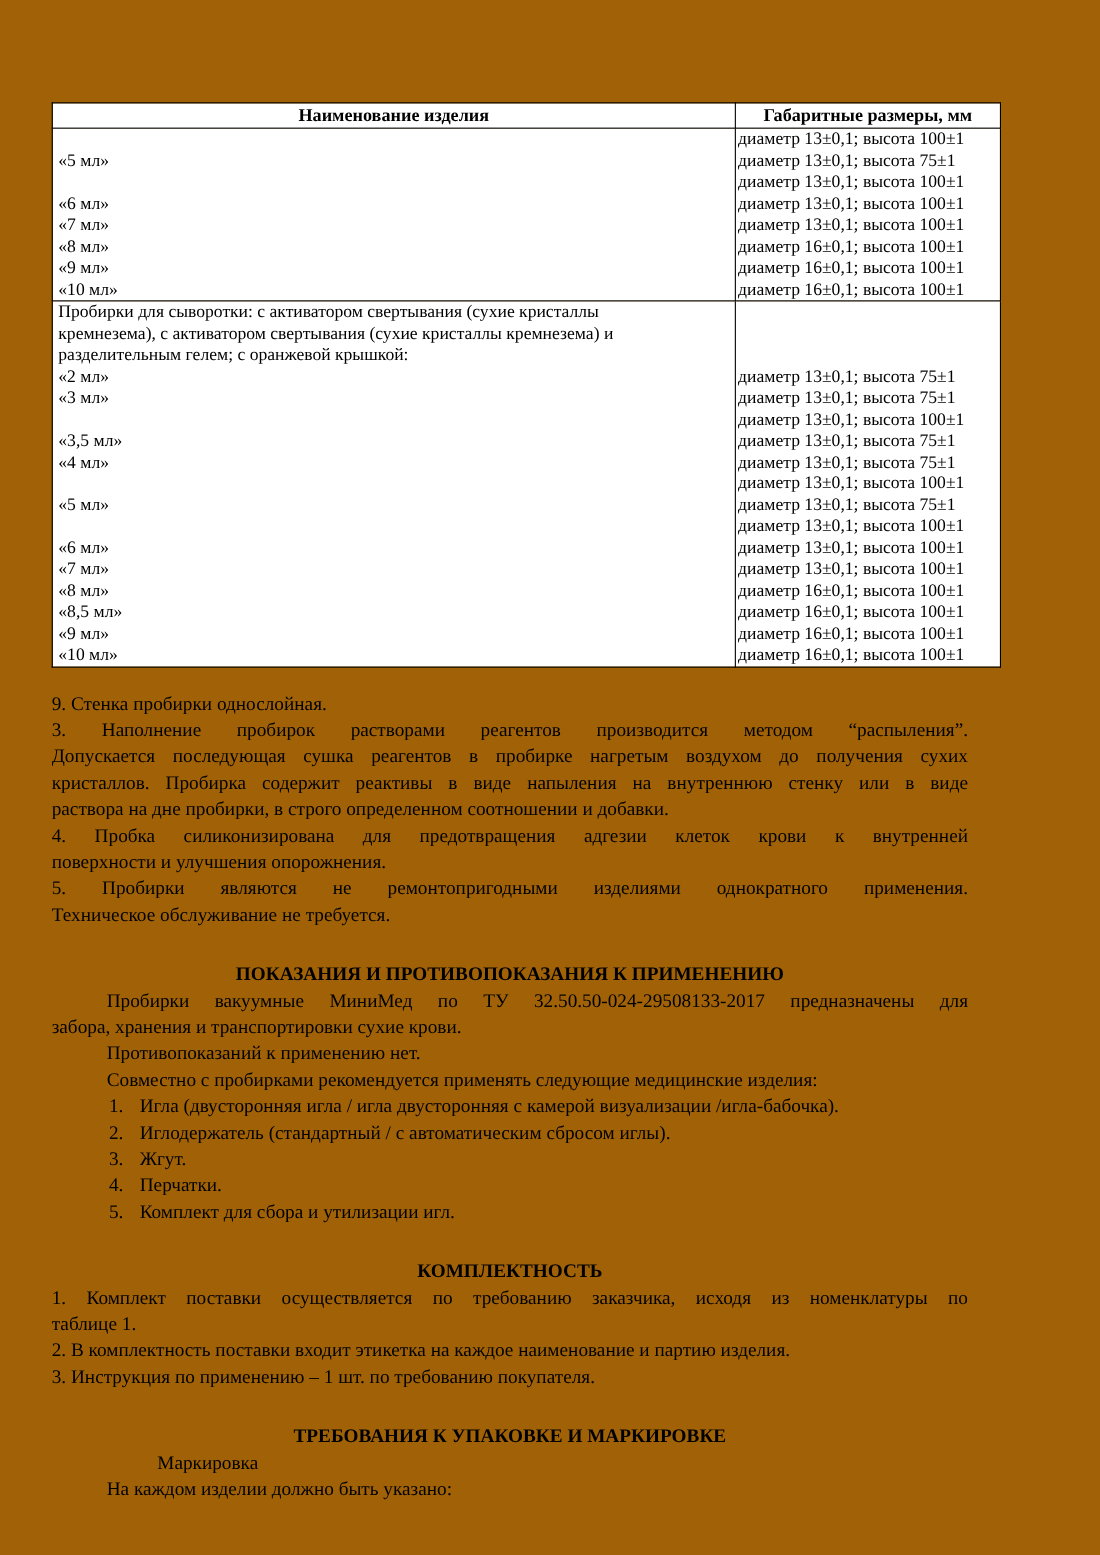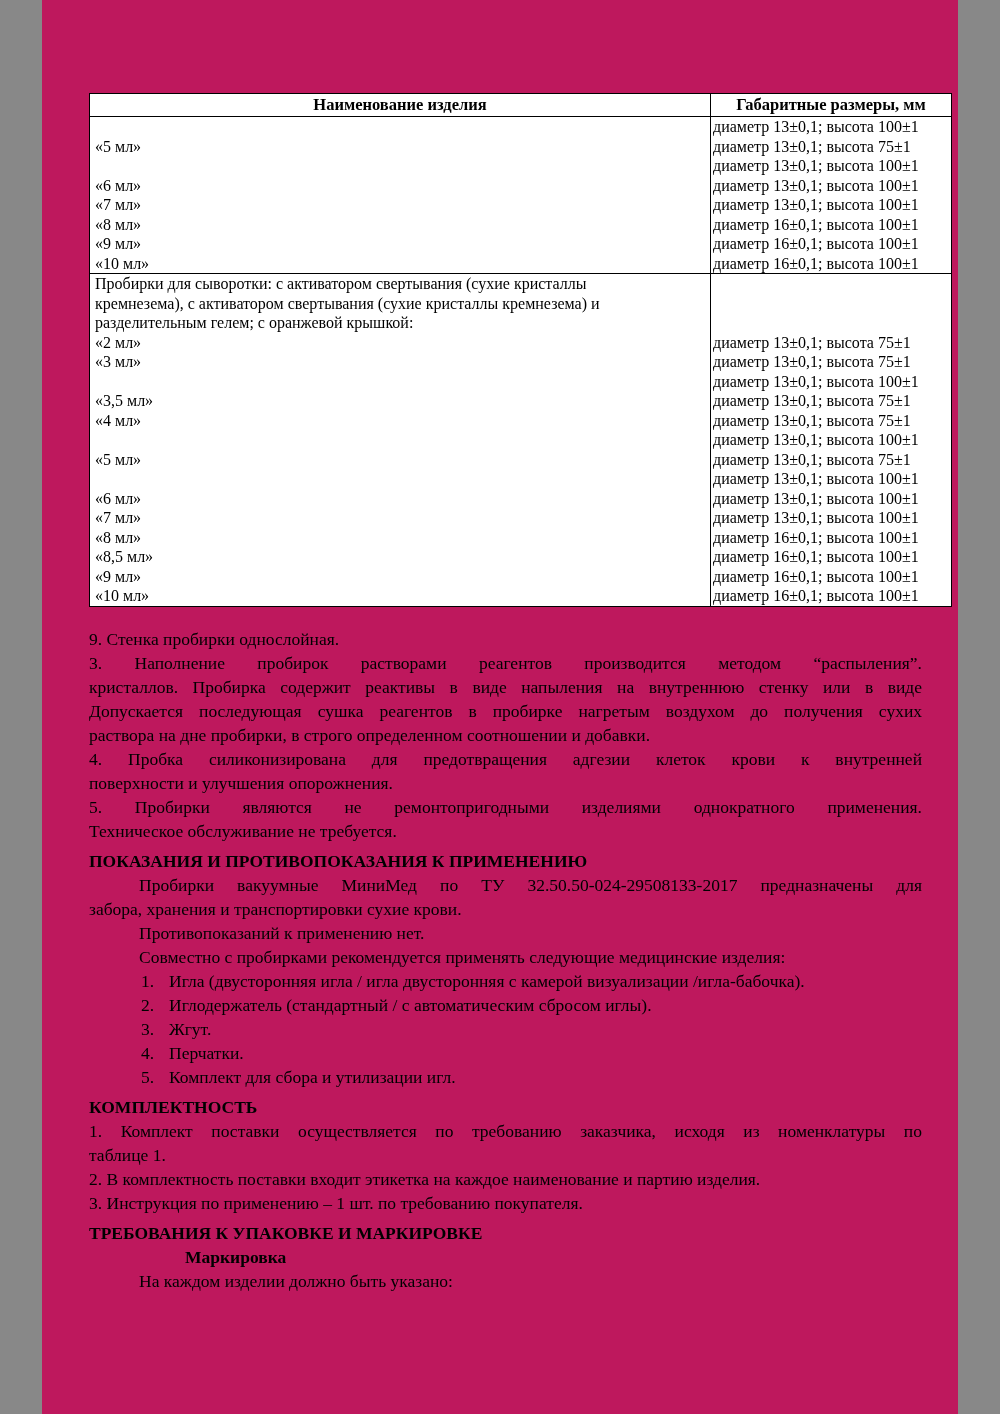--- a/index.html
+++ b/index.html
@@ -1,18 +1,18 @@
 <!DOCTYPE html>
 <html><head>
 <meta charset="utf-8">
 <style>
   html,body { margin:0; padding:0; background:#888; }
   .page {
-    position:relative; width:916px; height:1414px; margin:0 auto;
-    background:#be185d; color:#000000;
+    position:relative; width:1000px; height:1414px; margin:0 auto;
+    background:#a16207; color:#000000;
     font-family:"Liberation Serif","DejaVu Serif",serif;
     overflow:hidden;
   }
   
   .spec-table {
     position:absolute; left:47px; top:93px; width:860px;
     border-collapse:collapse; table-layout:fixed;
   }
   .spec-table th, .spec-table td {
     border:1.5px solid #000000; padding:0; vertical-align:top; background:#fff;
@@ -36,25 +36,25 @@
   }
   .line {
     height:24px; line-height:24px; white-space:nowrap; overflow:hidden;
   }
   .line.jl {
     white-space:normal; text-align:justify; text-align-last:justify;
     height:24px; overflow:hidden;
   }
   .para.ind .line:first-child { text-indent:50px; }
   .heading {
-    height:24px; line-height:24px; margin-top:6px;
-    font-weight:bold; text-align:left; white-space:nowrap; overflow:hidden;
+    height:24px; line-height:24px; margin-top:30px;
+    font-weight:bold; text-align:center; white-space:nowrap; overflow:hidden;
   }
   .subheading {
-    height:24px; line-height:24px; font-weight:bold; padding-left:96px;
+    height:24px; line-height:24px; font-weight:normal; padding-left:96px;
     white-space:nowrap; overflow:hidden;
   }
   .num-list .li { display:flex; height:24px; line-height:24px; padding-left:52px; }
   .num-list .li-num { width:28px; flex:0 0 28px; }
   .num-list .li-text { white-space:nowrap; overflow:hidden; }
 </style>
 </head>
 <body>
 
 <div class="page">
@@ -131,22 +131,22 @@
       </tr>
     </tbody>
   </table>
 
   <div class="text-col">
     <div class="para j">
         <div class="line">9. Стенка пробирки однослойная.</div>
       </div>
     <div class="para j">
         <div class="line jl">3. Наполнение пробирок растворами реагентов производится методом “распыления”.</div>
+        <div class="line jl">Допускается последующая сушка реагентов в пробирке нагретым воздухом до получения сухих</div>
         <div class="line jl">кристаллов. Пробирка содержит реактивы в виде напыления на внутреннюю стенку или в виде</div>
-        <div class="line jl">Допускается последующая сушка реагентов в пробирке нагретым воздухом до получения сухих</div>
         <div class="line">раствора на дне пробирки, в строго определенном соотношении и добавки.</div>
       </div>
     <div class="para j">
         <div class="line jl">4. Пробка силиконизирована для предотвращения адгезии клеток крови к внутренней</div>
         <div class="line">поверхности и улучшения опорожнения.</div>
       </div>
     <div class="para j">
         <div class="line jl">5. Пробирки являются не ремонтопригодными изделиями однократного применения.</div>
         <div class="line">Техническое обслуживание не требуется.</div>
       </div>

